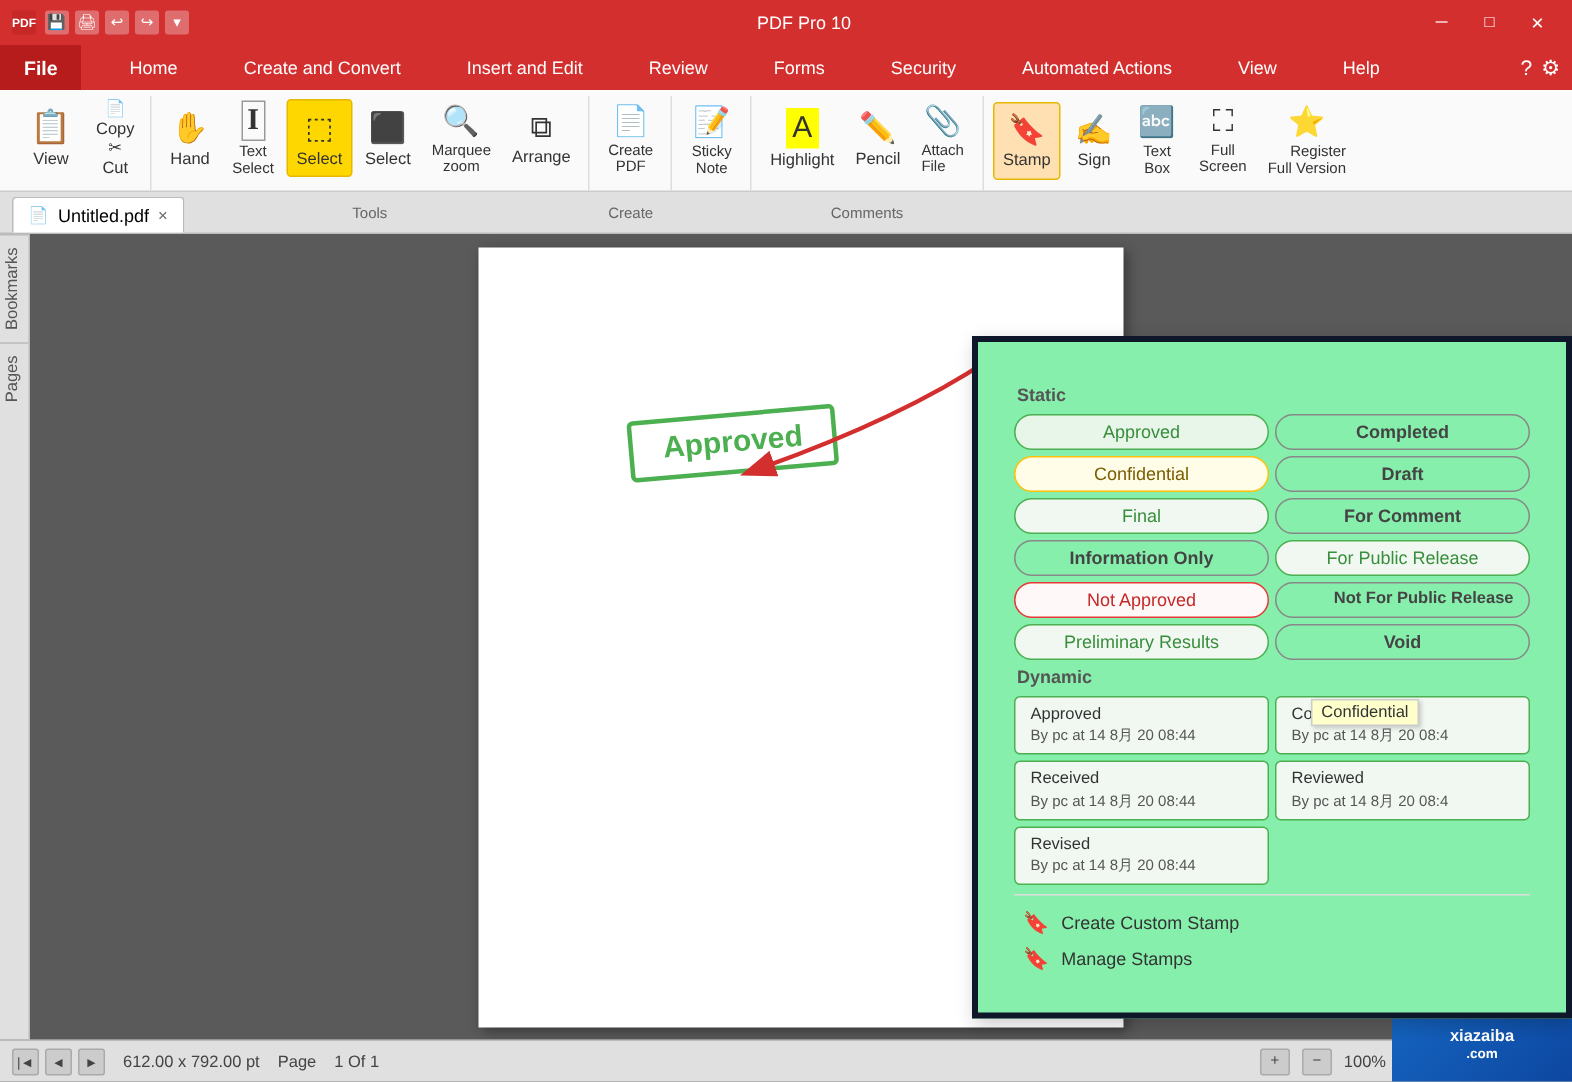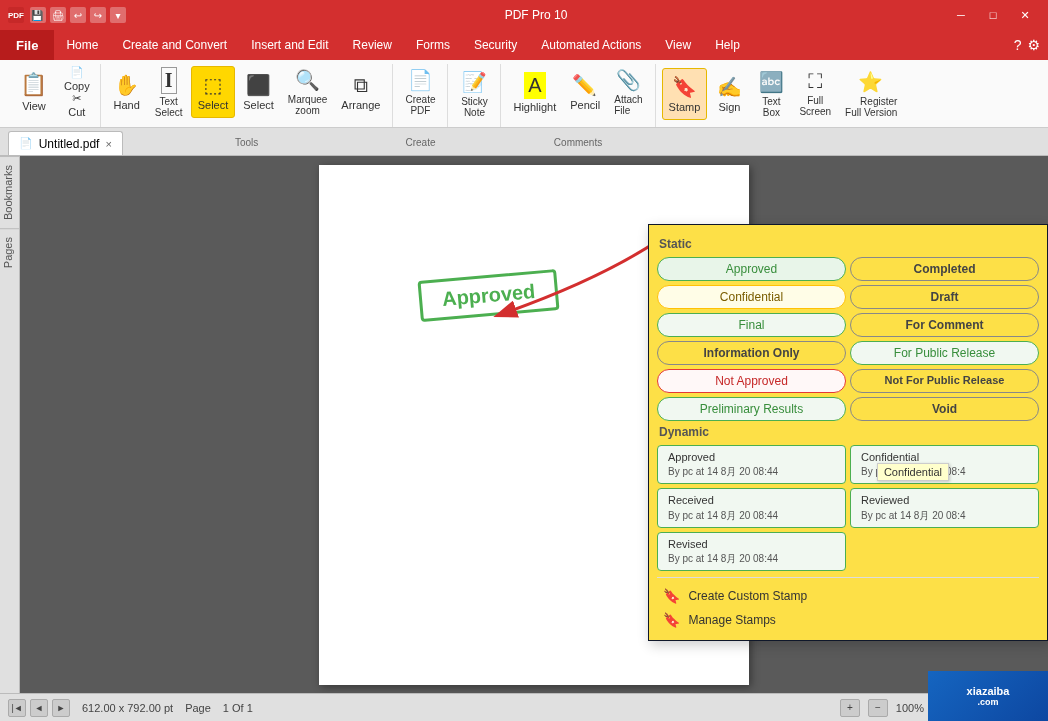--- a/index.html
+++ b/index.html
@@ -39,20 +39,21 @@
       font-size: 13px;
       cursor: pointer;
     }
     .menu-item {
       color: white;
       padding: 0 12px;
       display: flex;
       align-items: center;
       font-size: 12px;
       cursor: pointer;
+      margin-left: 20px;
     }
 
     
     .ribbon {
       background: #fafafa;
       border-bottom: 1px solid #ccc;
       padding: 4px 4px 0 4px;
       display: flex;
       gap: 0;
     }
@@ -200,25 +201,25 @@
       height: 120px;
       pointer-events: none;
     }
 
     
     .stamp-dropdown {
       position: absolute;
       top: 68px;
       right: 0;
       width: 400px;
-      background: #fde047;
-      border: 1px solid #0f172a;
+      background: #86efac;
+      border: 4px solid #0f172a;
       box-shadow: 2px 4px 12px rgba(0,0,0,0.2);
       z-index: 100;
-      padding: 8px;
+      padding: 24px;
     }
     .stamp-section-label {
       font-size: 12px;
       font-weight: bold;
       color: #555;
       margin: 4px 0 6px 0;
       padding-left: 2px;
     }
     .stamp-grid {
       display: grid;
@@ -509,21 +510,21 @@
         <div class="stamp-item yellow">Confidential</div>
         <div class="stamp-item gray">Draft</div>
 
         <div class="stamp-item green">Final</div>
         <div class="stamp-item gray">For Comment</div>
 
         <div class="stamp-item gray">Information Only</div>
         <div class="stamp-item green">For Public Release</div>
 
         <div class="stamp-item red">Not Approved</div>
-        <div class="stamp-item gray" style="font-size:11px;">Not For Public Release</div>
+        <div class="stamp-item gray" style="font-size:11px;text-align:right;">Not For Public Release</div>
 
         <div class="stamp-item green">Preliminary Results</div>
         <div class="stamp-item gray">Void</div>
       </div>
 
       <div class="tooltip-box">Confidential</div>
 
       <div class="stamp-section-label">Dynamic</div>
 
       <div class="stamp-grid">

